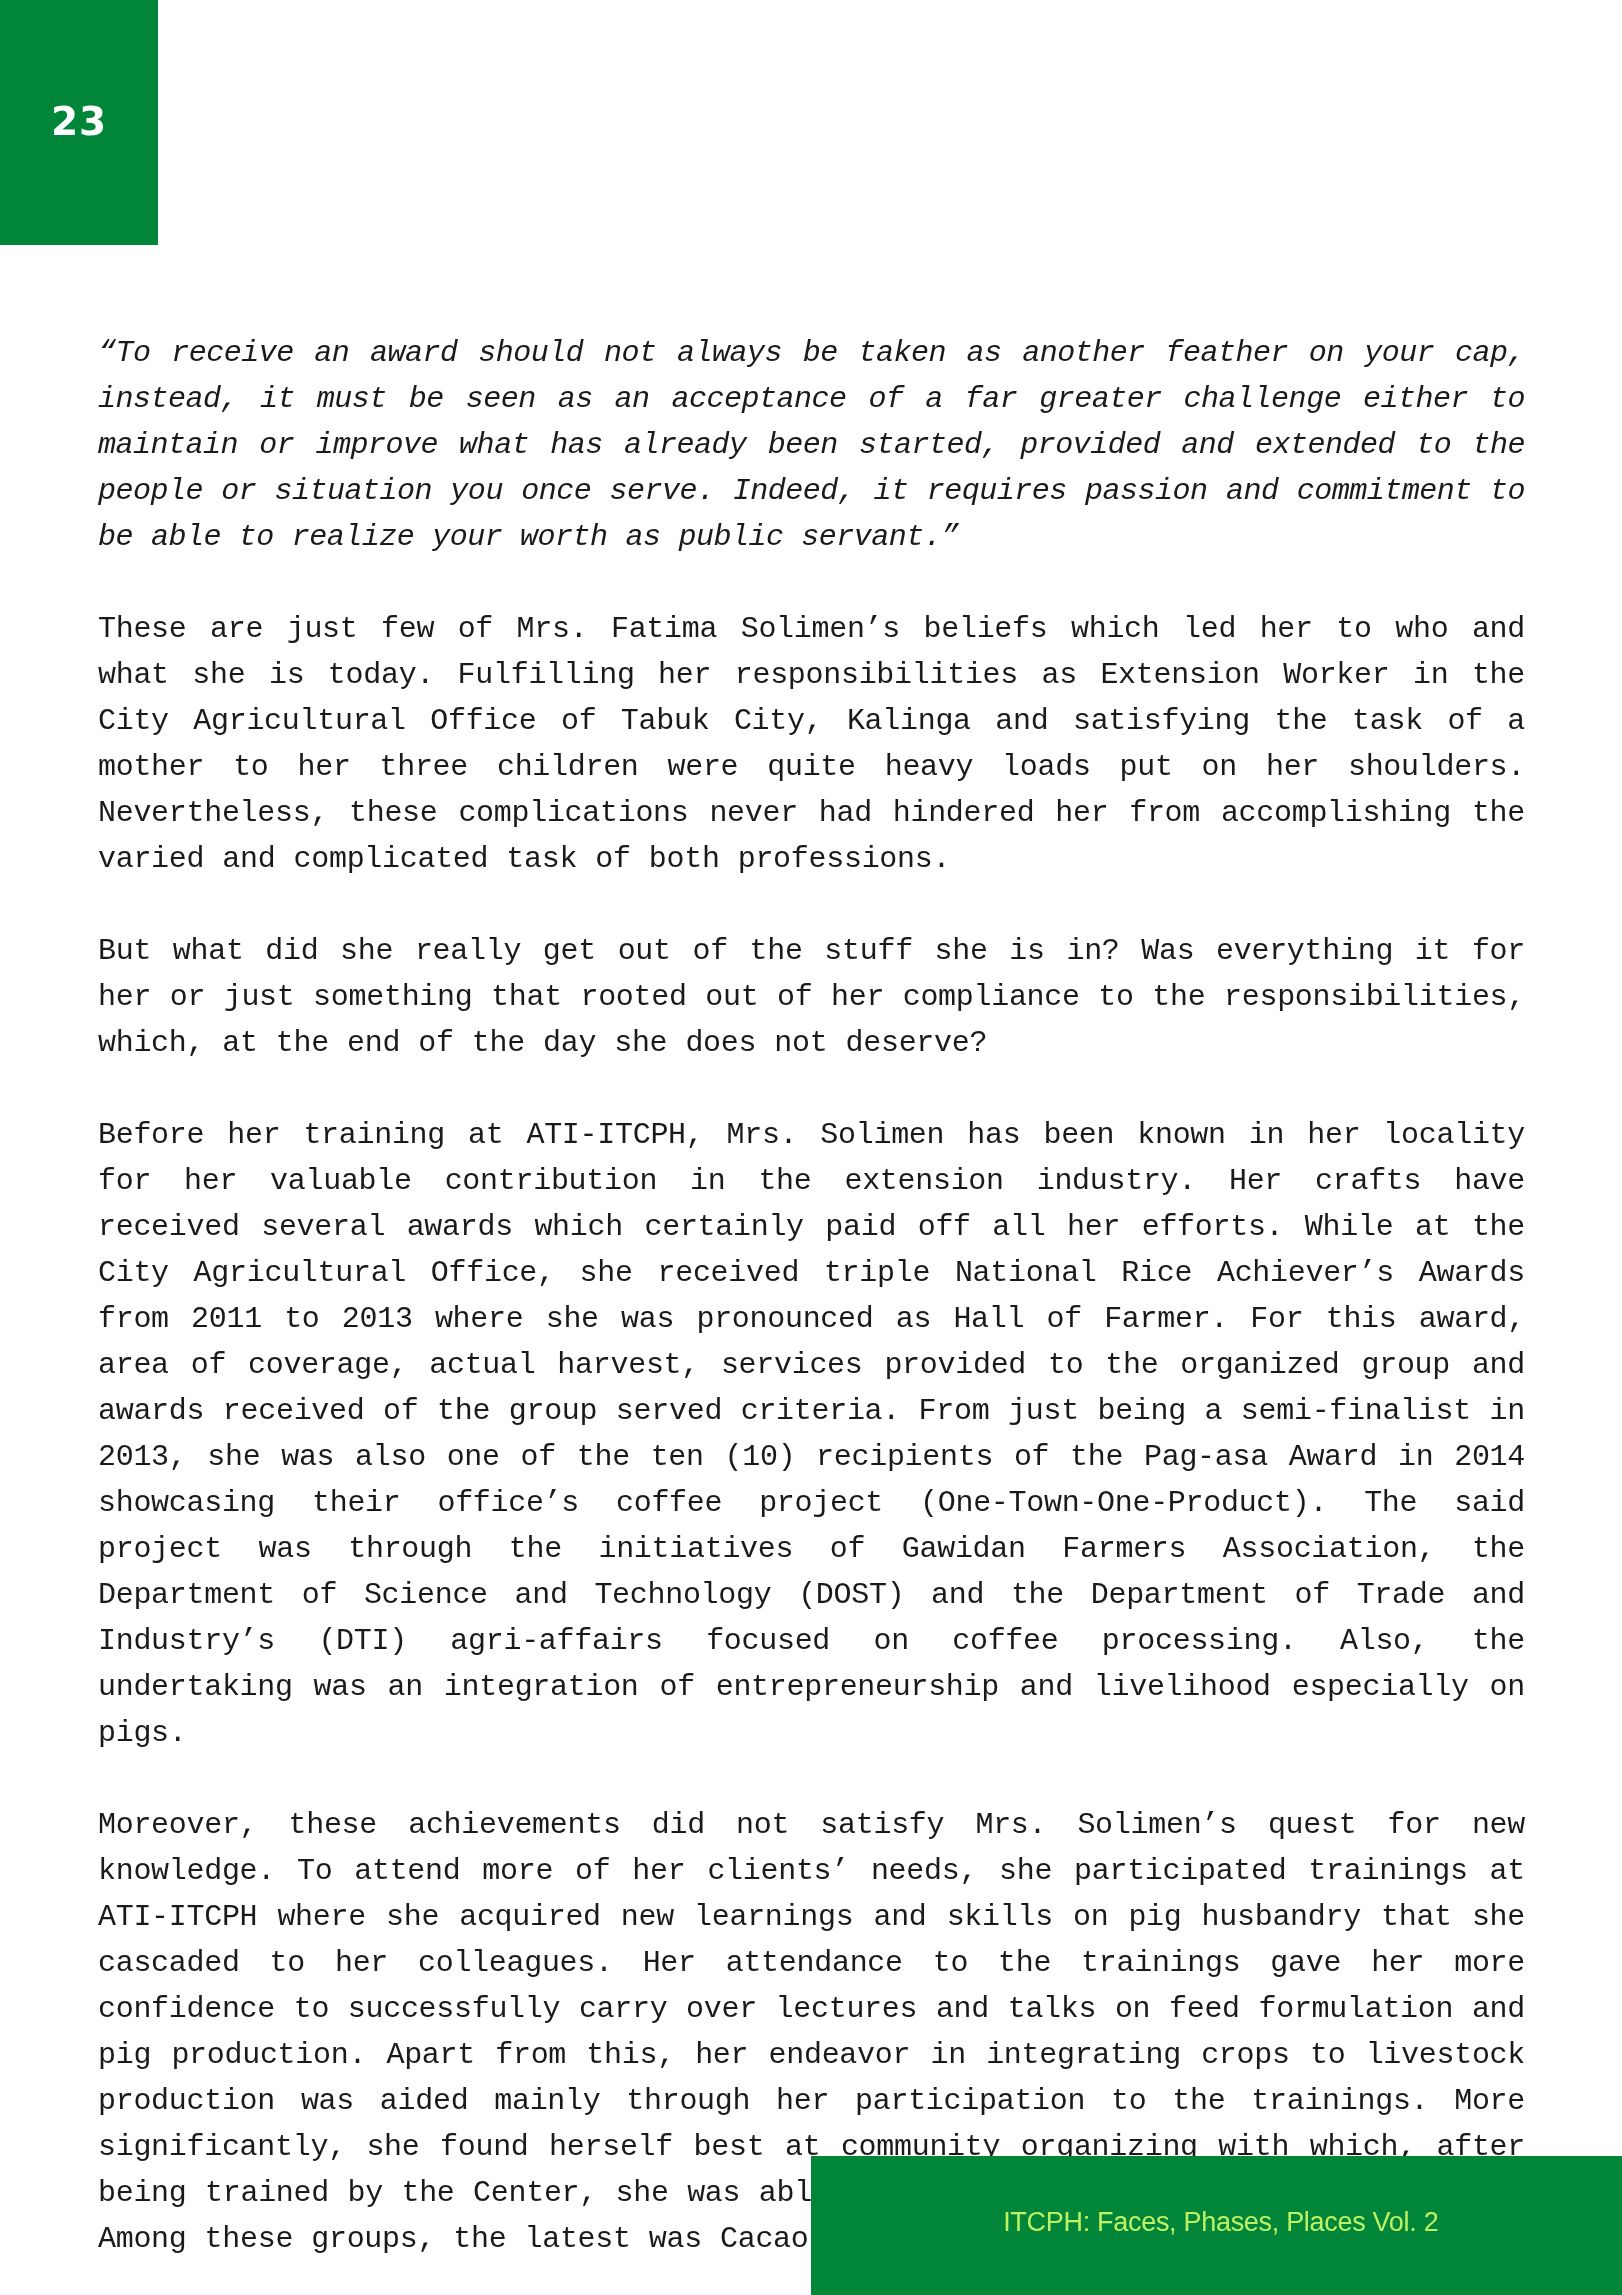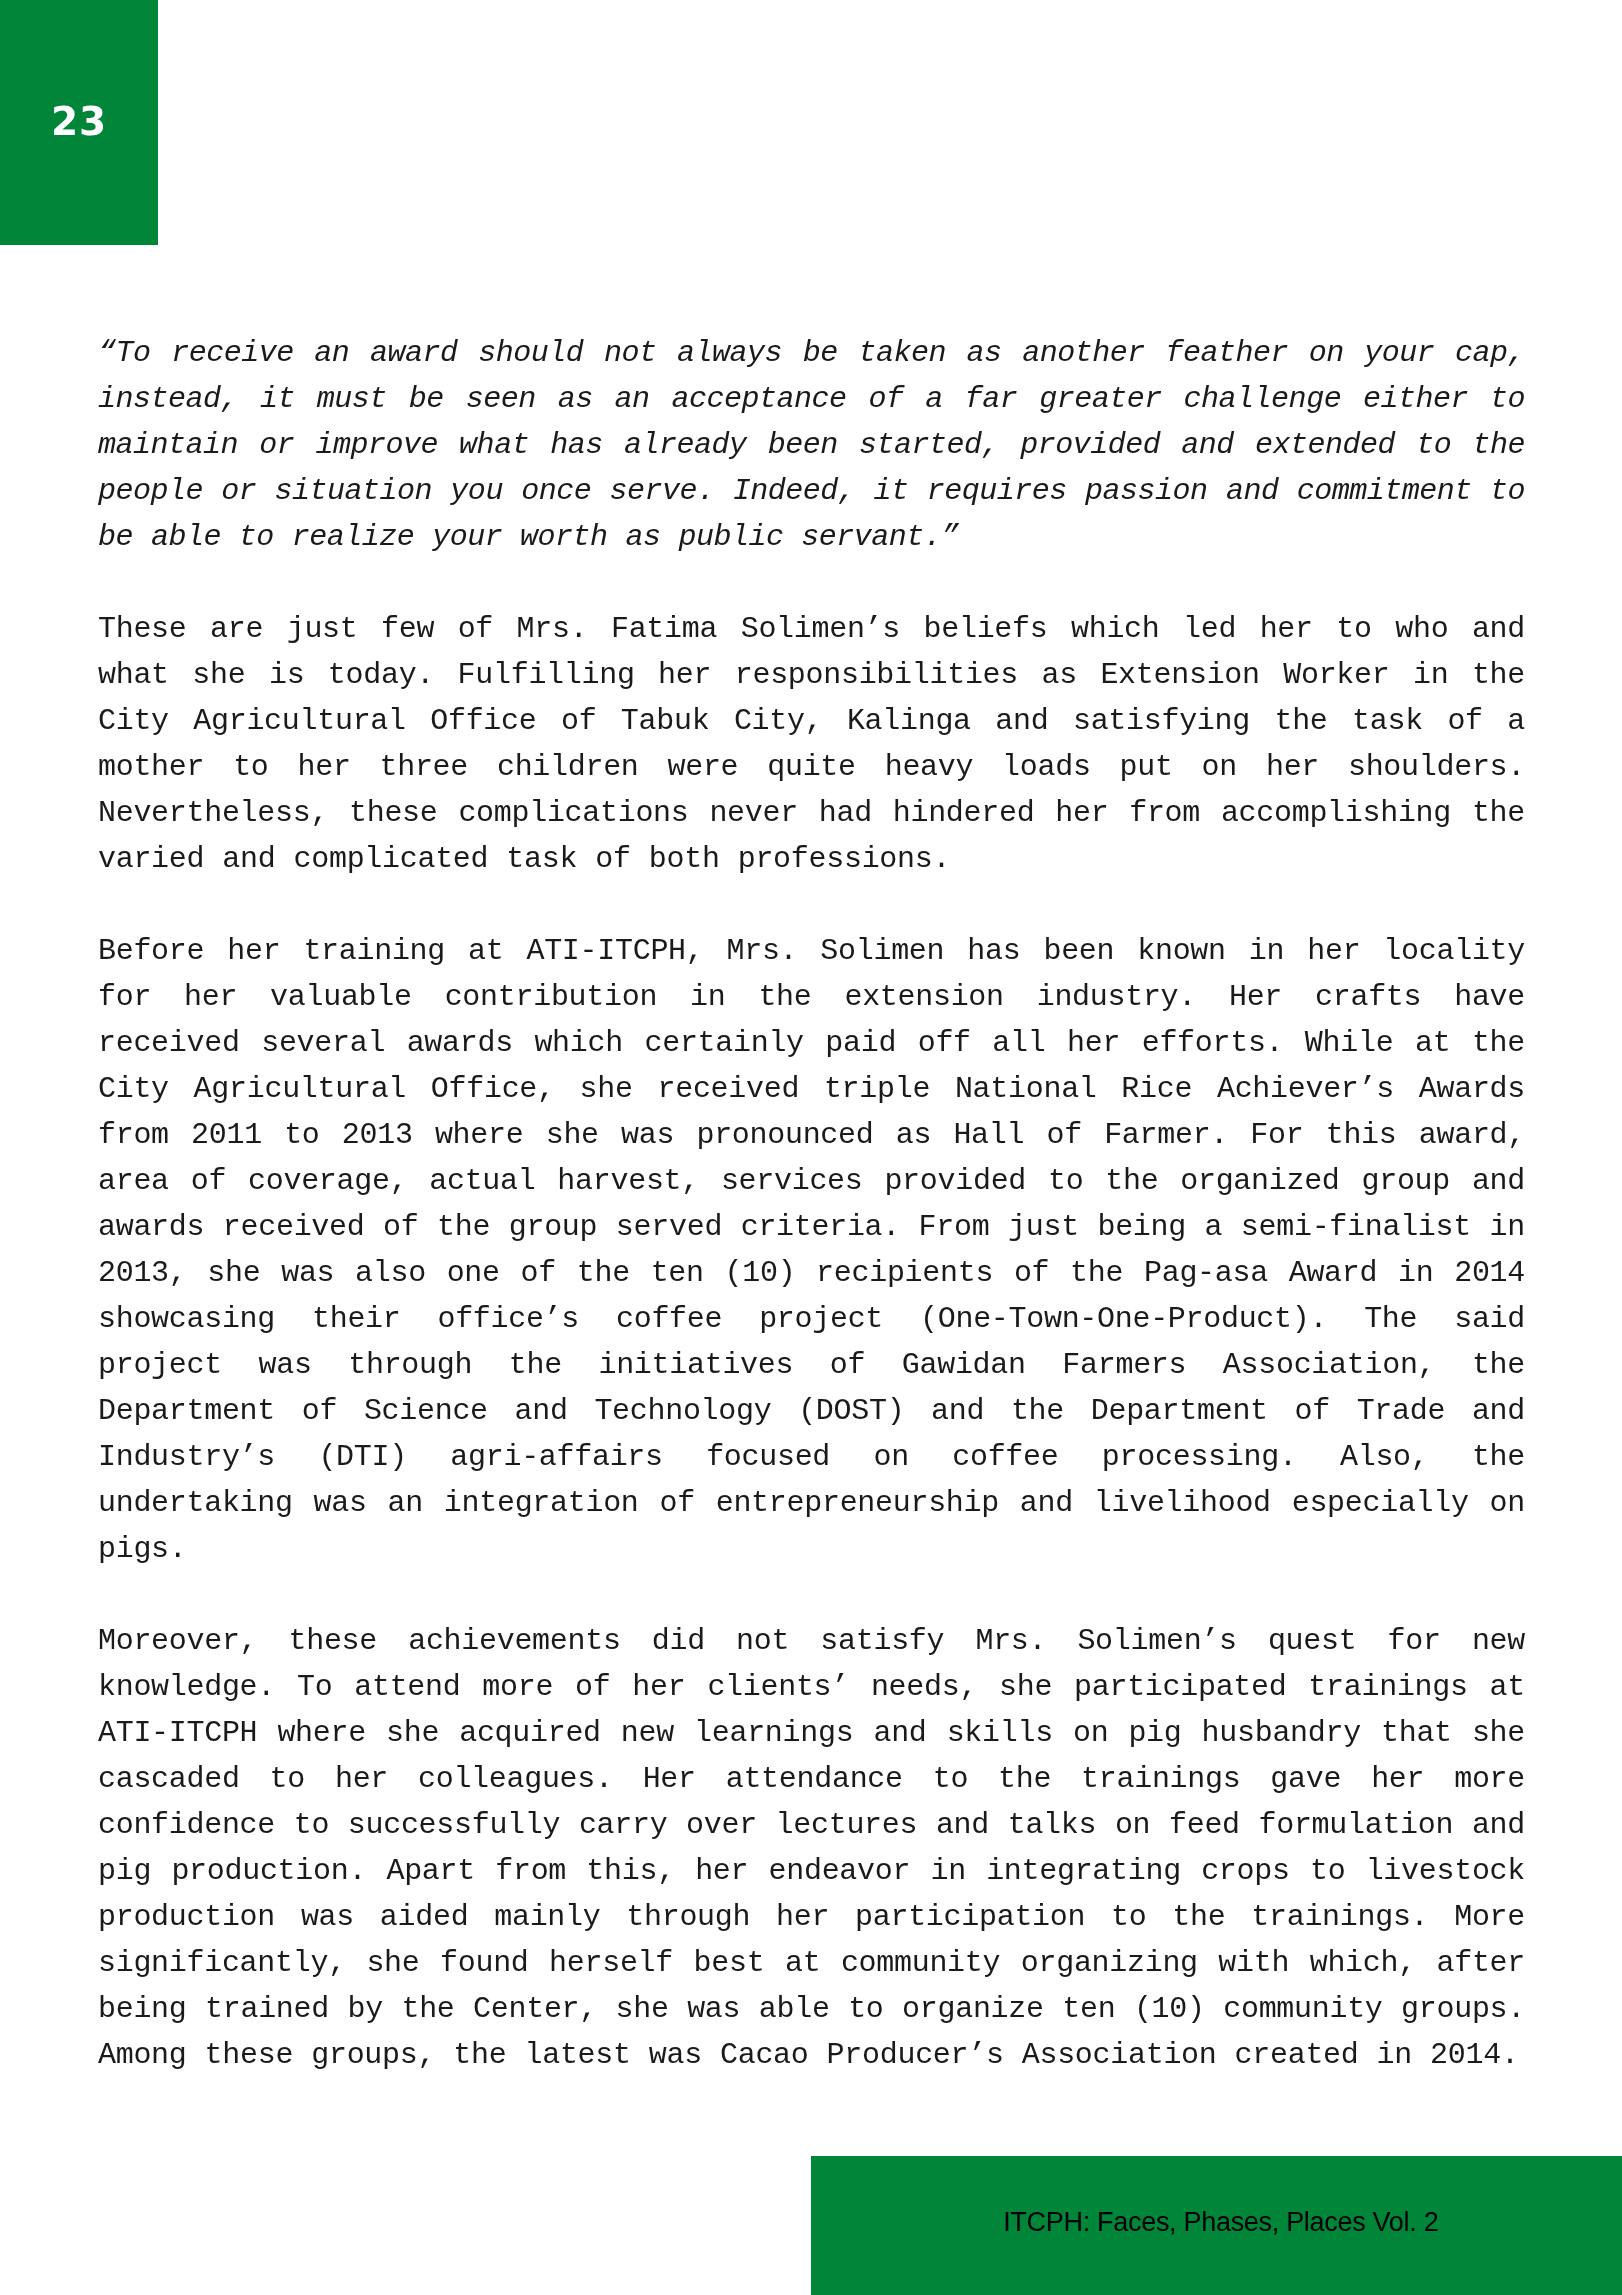--- a/index.html
+++ b/index.html
@@ -62,38 +62,39 @@
       width: 811px;
       height: 139px;
       background: #008539;
     }
     .footer-text {
       position: absolute;
       left: 0;
       width: 811px;
       top: 49px;
       text-align: center;
-      color: #000000;
+      color: #bef264;
       font-size: 27px;
       line-height: 34px;
       letter-spacing: -0.3px;
       padding-left: 8.5px;
       box-sizing: border-box;
     }
   </style>
 </head>
 <body>
 
 <div class="page-number-block">
   <div class="page-number">23</div>
 </div>
 
 <div class="content">
   <p class="para quote">“To receive an award should not always be taken as another feather on your cap, instead, it must be seen as an acceptance of a far greater challenge either to maintain or improve what has already been started, provided and extended to the people or situation you once serve. Indeed, it requires passion and commitment to be able to realize your worth as public servant.”</p>
   <p class="para">These are just few of Mrs. Fatima Solimen’s beliefs which led her to who and what she is today. Fulfilling her responsibilities as Extension Worker in the City Agricultural Office of Tabuk City, Kalinga and satisfying the task of a mother to her three children were quite heavy loads put on her shoulders. Nevertheless, these complications never had hindered her from accomplishing the varied and complicated task of both professions.</p>
+  <p class="para">But what did she really get out of the stuff she is in? Was everything it for her or just something that rooted out of her compliance to the responsibilities, which, at the end of the day she does not deserve?</p>
   <p class="para">Before her training at ATI-ITCPH, Mrs. Solimen has been known in her locality for her valuable contribution in the extension industry. Her crafts have received several awards which certainly paid off all her efforts. While at the City Agricultural Office, she received triple National Rice Achiever’s Awards from 2011 to 2013 where she was pronounced as Hall of Farmer. For this award, area of coverage, actual harvest, services provided to the organized group and awards received of the group served criteria. From just being a semi-finalist in 2013, she was also one of the ten (10) recipients of the Pag-asa Award in 2014 showcasing their office’s coffee project (One-Town-One-Product). The said project was through the initiatives of Gawidan Farmers Association, the Department of Science and Technology (DOST) and the Department of Trade and Industry’s (DTI) agri-affairs focused on coffee processing. Also, the undertaking was an integration of entrepreneurship and livelihood especially on pigs.</p>
   <p class="para">Moreover, these achievements did not satisfy Mrs. Solimen’s quest for new knowledge. To attend more of her clients’ needs, she participated trainings at ATI-ITCPH where she acquired new learnings and skills on pig husbandry that she cascaded to her colleagues. Her attendance to the trainings gave her more confidence to successfully carry over lectures and talks on feed formulation and pig production. Apart from this, her endeavor in integrating crops to livestock production was aided mainly through her participation to the trainings. More significantly, she found herself best at community organizing with which, after being trained by the Center, she was able to organize ten (10) community groups. Among these groups, the latest was Cacao Producer’s Association created in 2014.</p>
 </div>
 
 <div class="footer-band">
   <div class="footer-text">ITCPH: Faces, Phases, Places Vol. 2</div>
 </div>
 
 
 </body></html>

